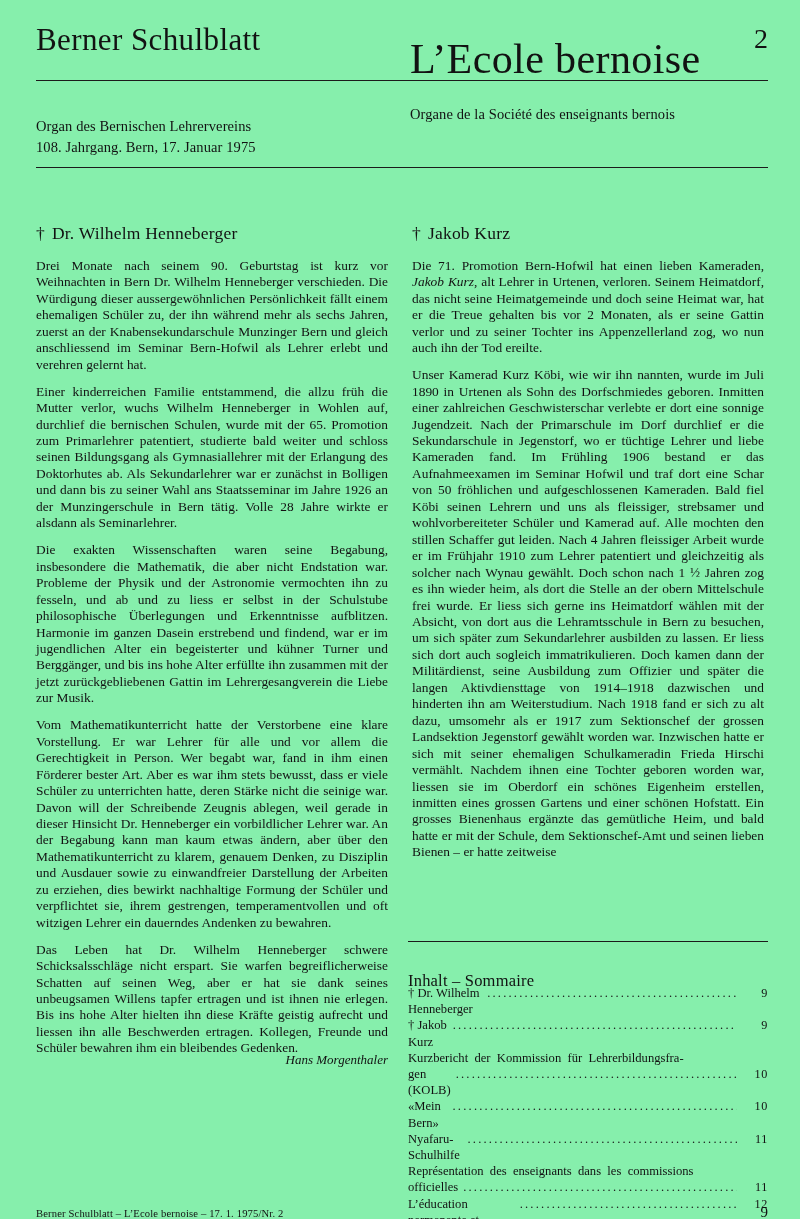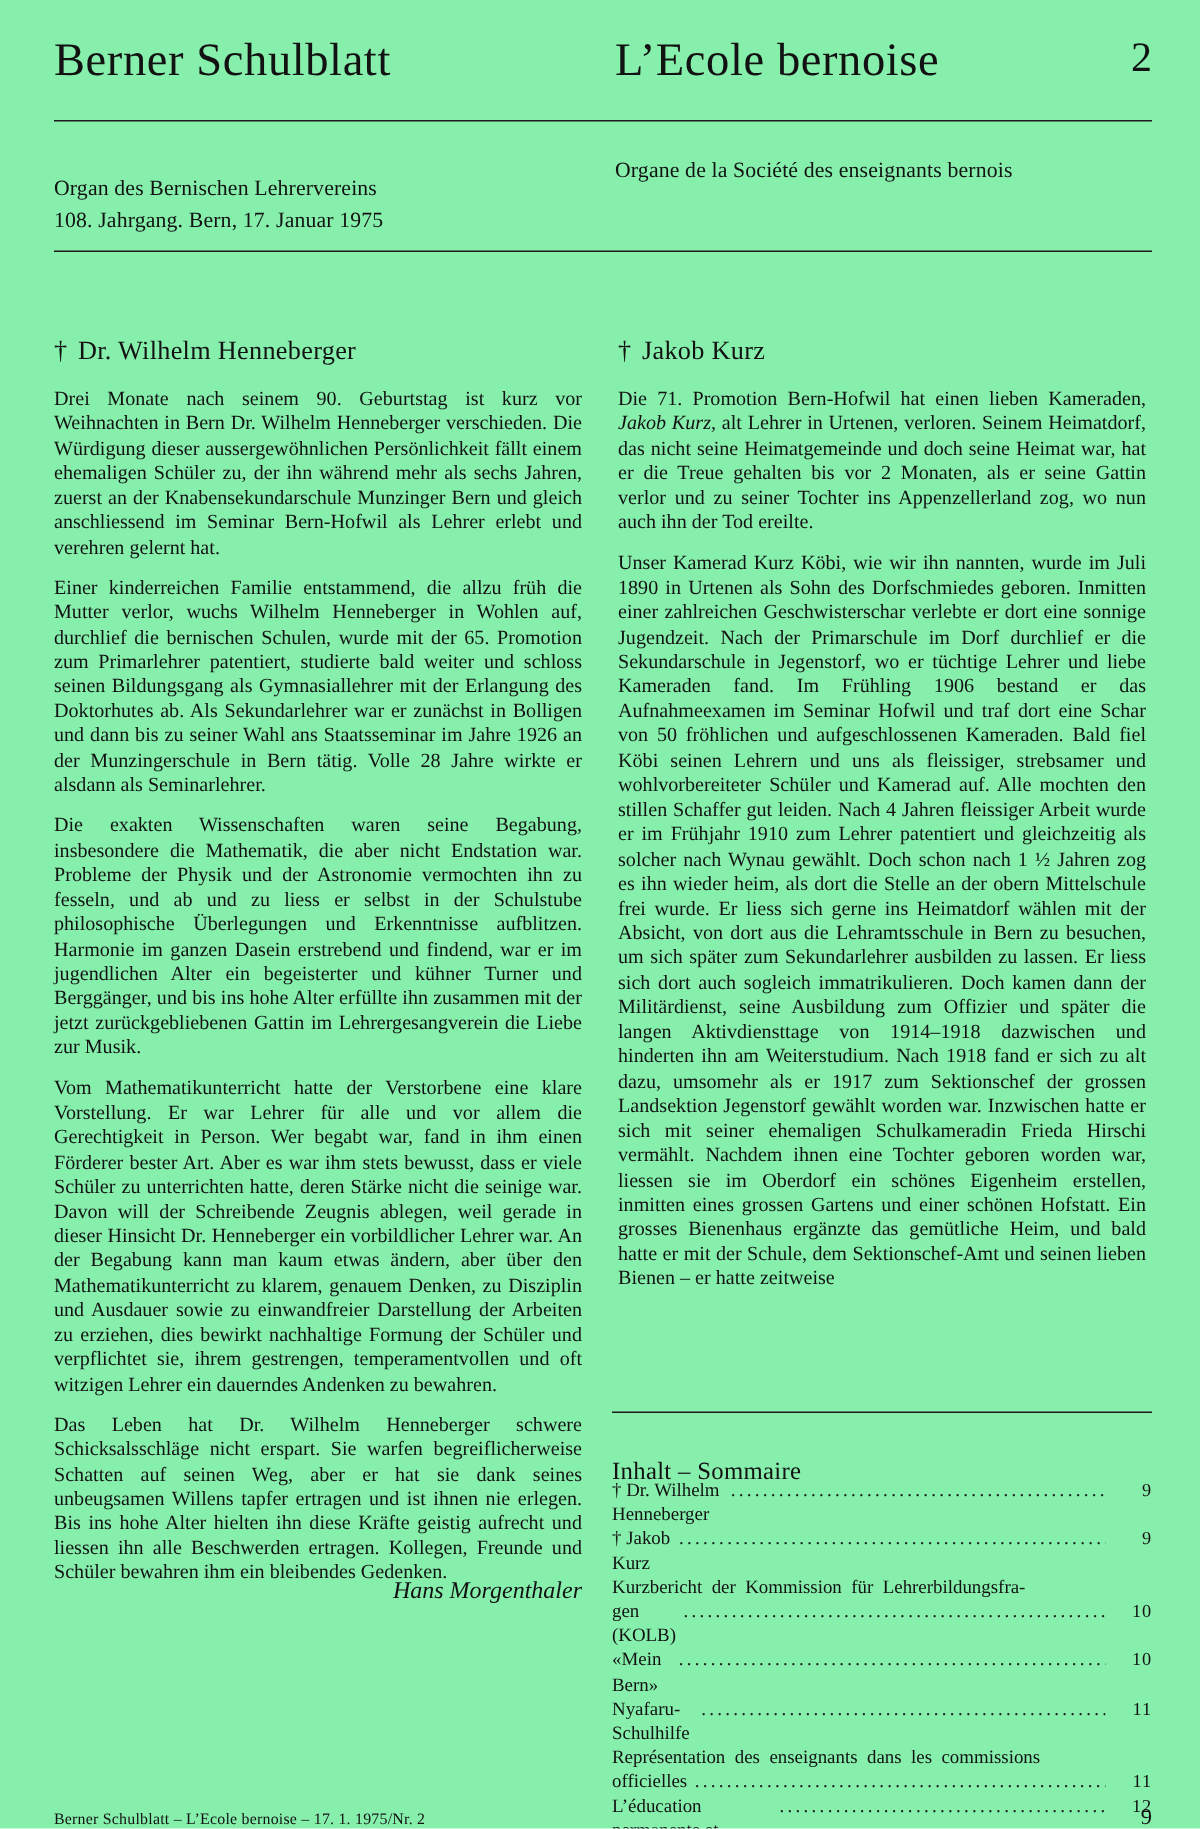--- a/index.html
+++ b/index.html
@@ -36,22 +36,22 @@
     position: absolute;
     left: 0;
     top: 0;
     font-size: 31px;
     letter-spacing: 0.4px;
     white-space: nowrap;
   }
   .masthead-right {
     position: absolute;
     left: 374px;
-    top: 0;
-    font-size: 31px;
+    top: 13px;
+    font-size: 42px;
     letter-spacing: 0.4px;
     white-space: nowrap;
   }
   .masthead-number {
     position: absolute;
     right: 0;
     top: 1px;
     font-size: 28px;
   }
 
@@ -110,21 +110,21 @@
     margin: 0 0 10.5px 0;
     letter-spacing: 0.01px;
     hyphens: none;
   }
   .body-p:last-child { margin-bottom: 4px; }
 
   .signature {
     display: block;
     text-align: right;
     font-style: italic;
-    font-size: 16px;
+    font-size: 13px;
     margin-top: -15.6px;
   }
   .sig-inline { font-style: italic; }
 
   
   .toc {
     position: absolute;
     left: 408px;
     top: 941px;
     width: 360px;

